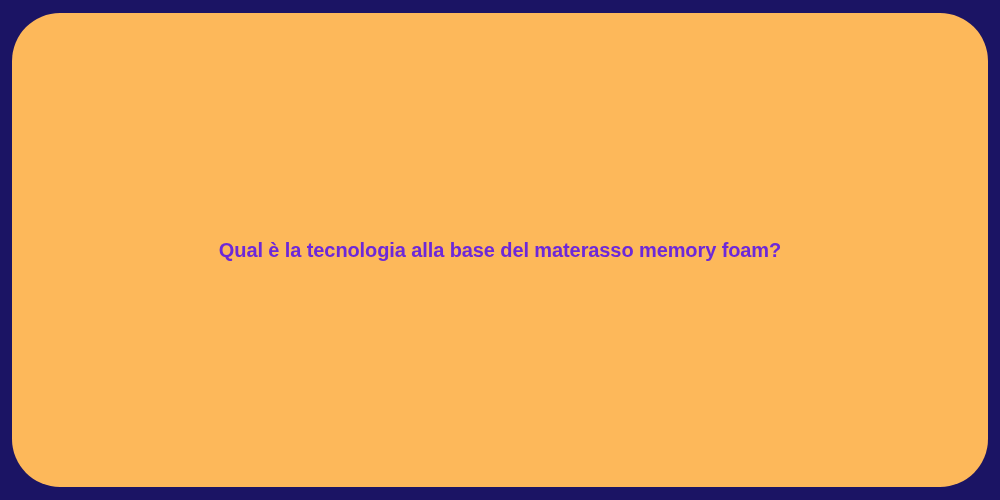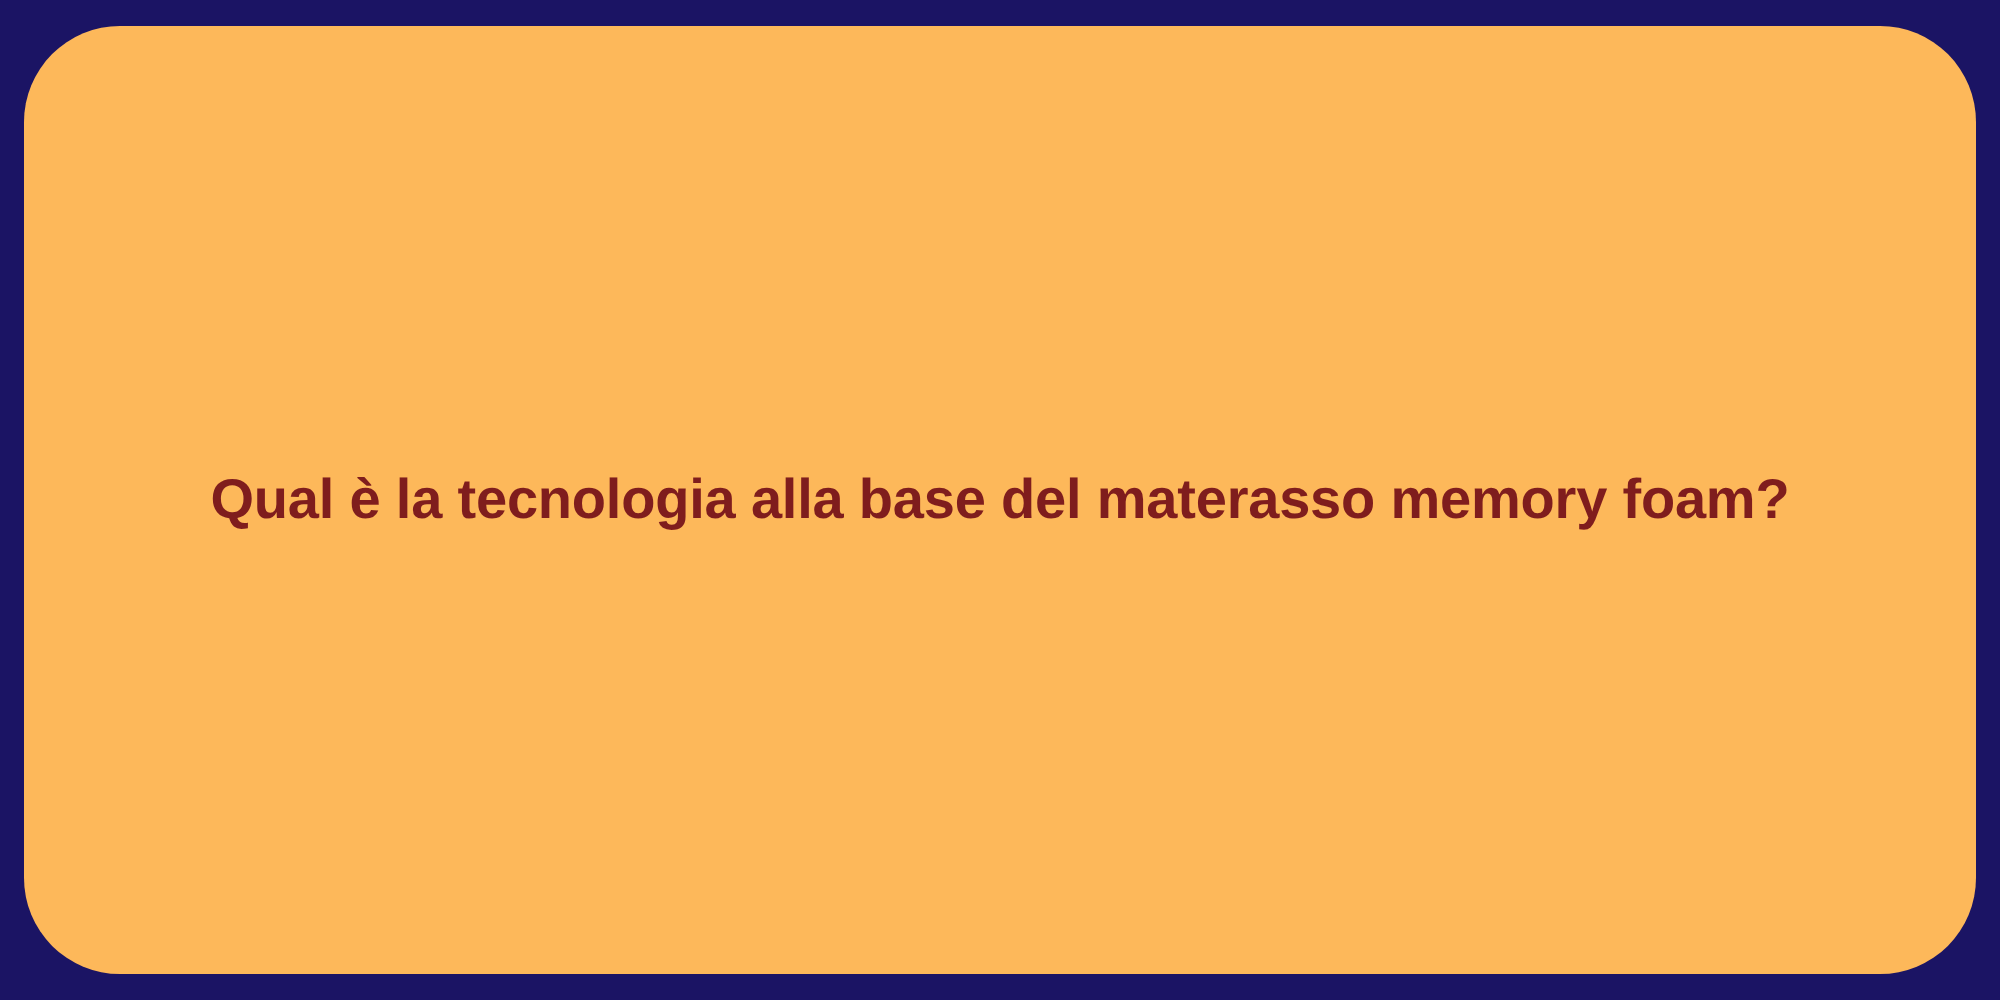--- a/index.html
+++ b/index.html
@@ -29,23 +29,23 @@
     background: #fdb85a;
     border-radius: 48px;
     display: flex;
     align-items: center;
     justify-content: center;
     padding: 0 36px;
   }
 
   .question-title {
     margin: 0;
-    color: #7f1d1d;
+    color: #6d28d9;
     font-family: "Liberation Sans", sans-serif;
-    font-size: 28px;
+    font-size: 20px;
     font-weight: 700;
     line-height: 1.35;
     letter-spacing: -0.1px;
     text-align: left;
     white-space: nowrap;
   }
 </style>
 </head>
 <body>
 

